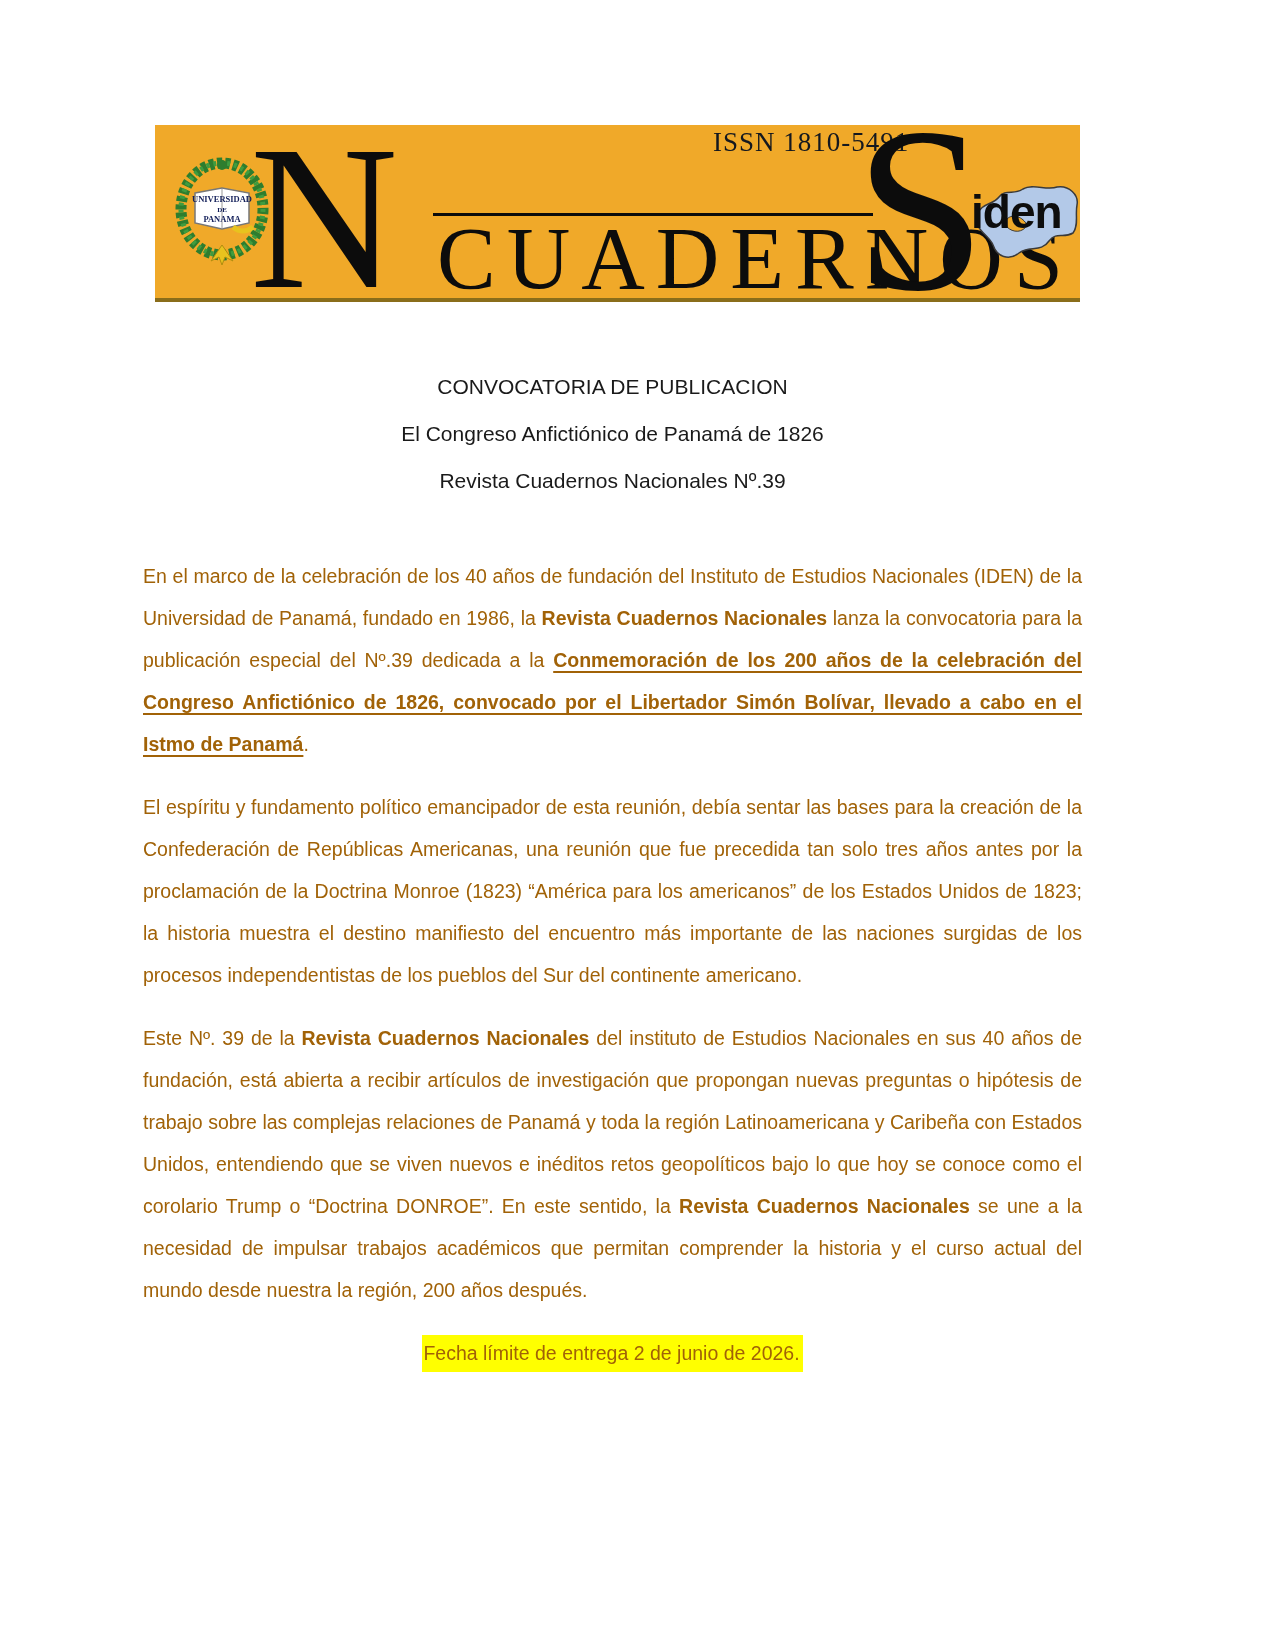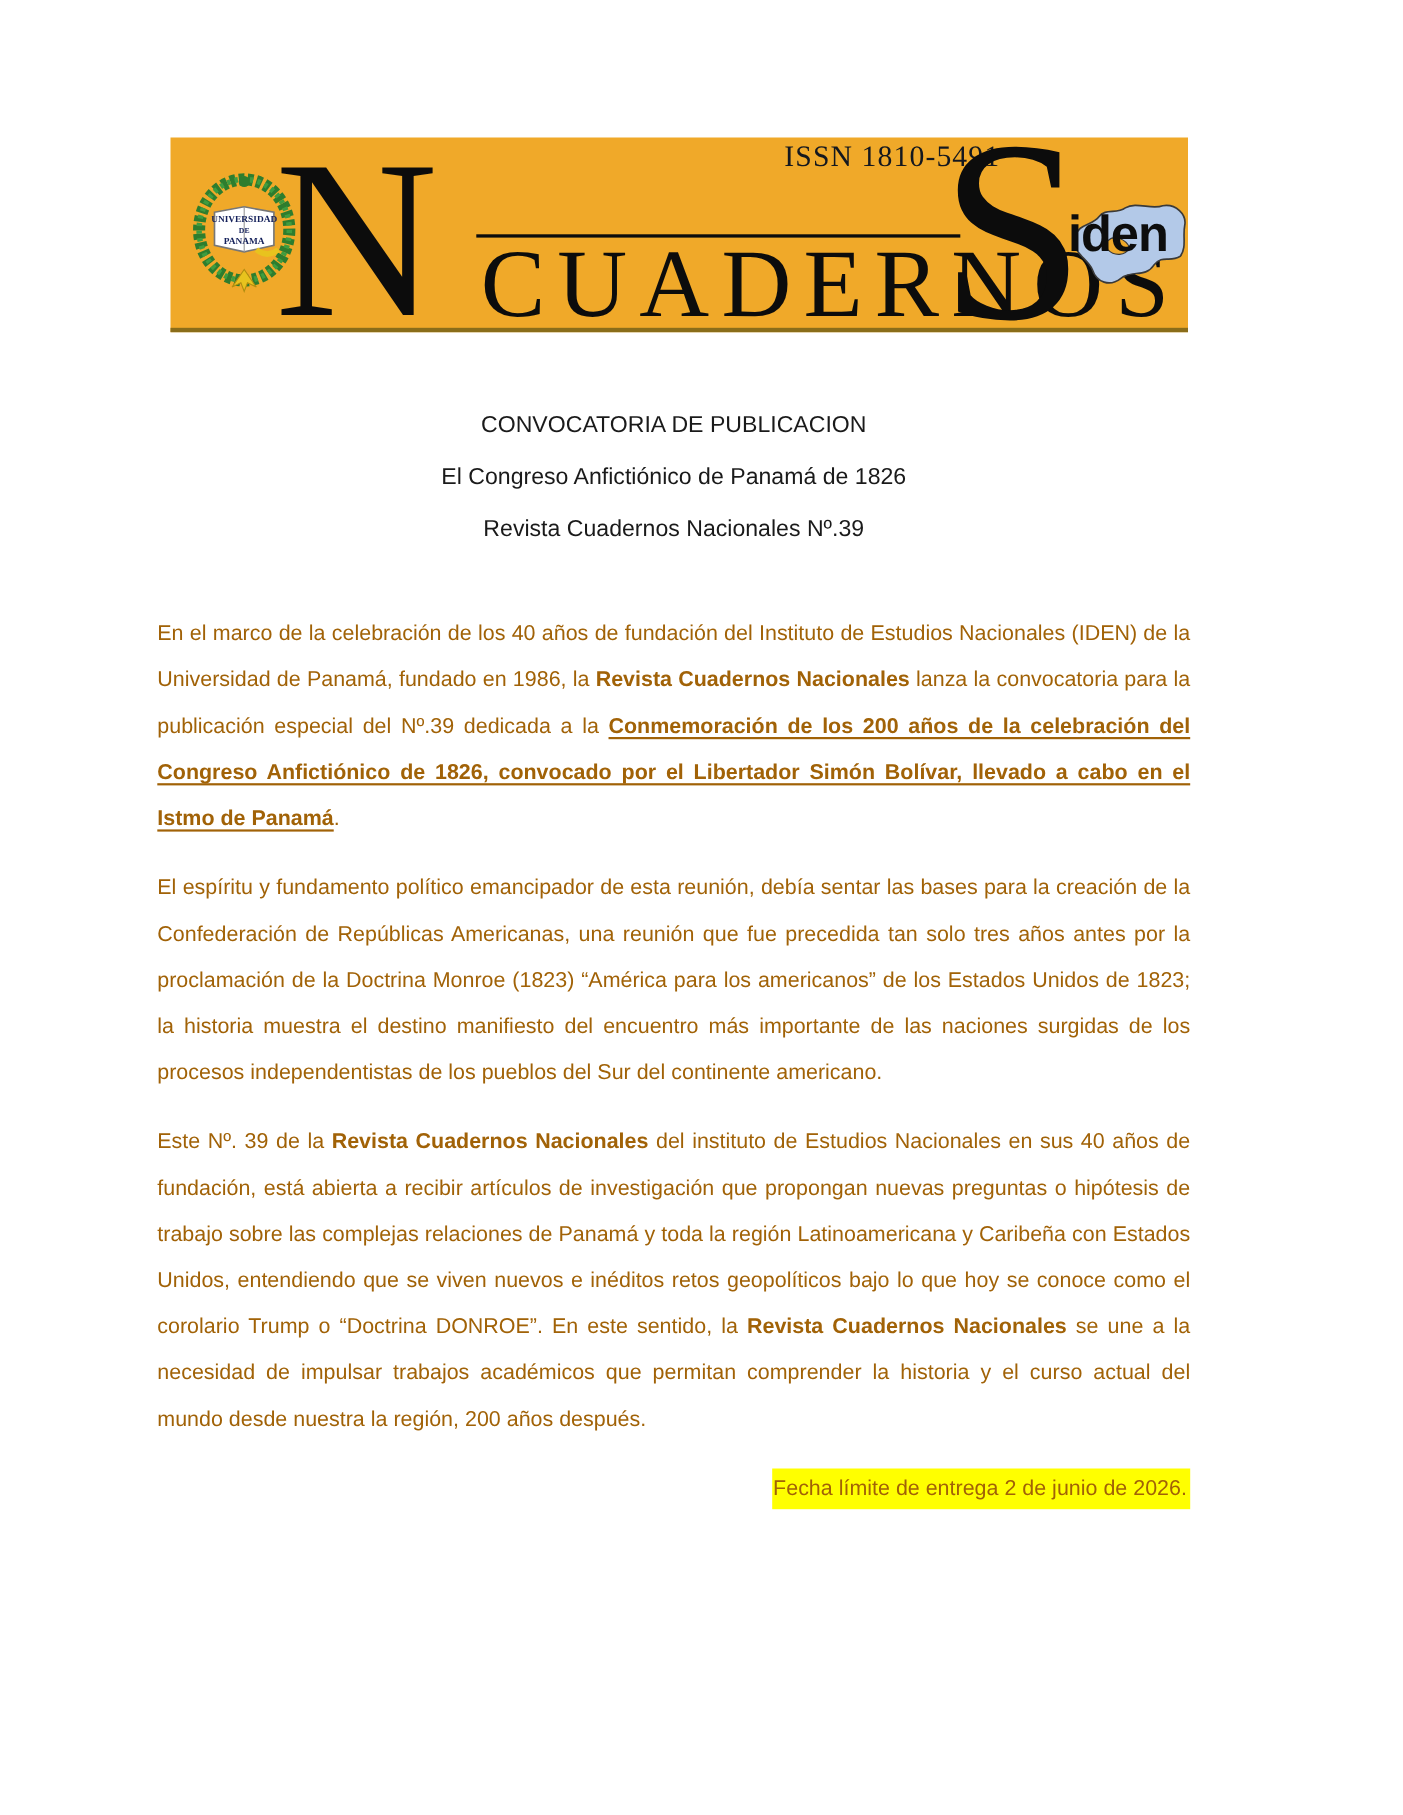--- a/index.html
+++ b/index.html
@@ -29,21 +29,21 @@
   
   .content{position:absolute;left:143px;top:0;width:939px;}
   .headings{margin-top:363px;text-align:center;font-weight:400;font-size:21px;line-height:47px;color:#1a1a1a;}
   .headings div{white-space:nowrap;}
   .doc-text{font-size:19.5px;line-height:42px;text-align:justify;color:#a16207;}
   .para{margin:0 0 21px 0;}
   .para-first{margin-top:51px;}
   .seg.normal{font-weight:400;}
   .seg.bold{font-weight:700;}
   .seg.bold-underline{font-weight:700;text-decoration:underline;text-decoration-thickness:2px;text-underline-offset:4px;}
-  .deadline-line{margin-top:21px;text-align:right;}
+  .deadline-line{margin-top:21px;text-align:center;}
   .seg.highlight{background:#FFFF00;padding:7px 3px 8px 1px;}
 </style>
 </head>
 <body>
 
 <div class="banner">
 
   <svg class="seal" viewBox="0 0 98 110">
     <ellipse cx="49" cy="52" rx="41" ry="46" fill="none" stroke="#2e7d2e" stroke-width="11" stroke-dasharray="5 3"></ellipse>
     <ellipse cx="49" cy="52" rx="41" ry="46" fill="none" stroke="#3f9c3f" stroke-width="5" stroke-dasharray="3 4"></ellipse>

